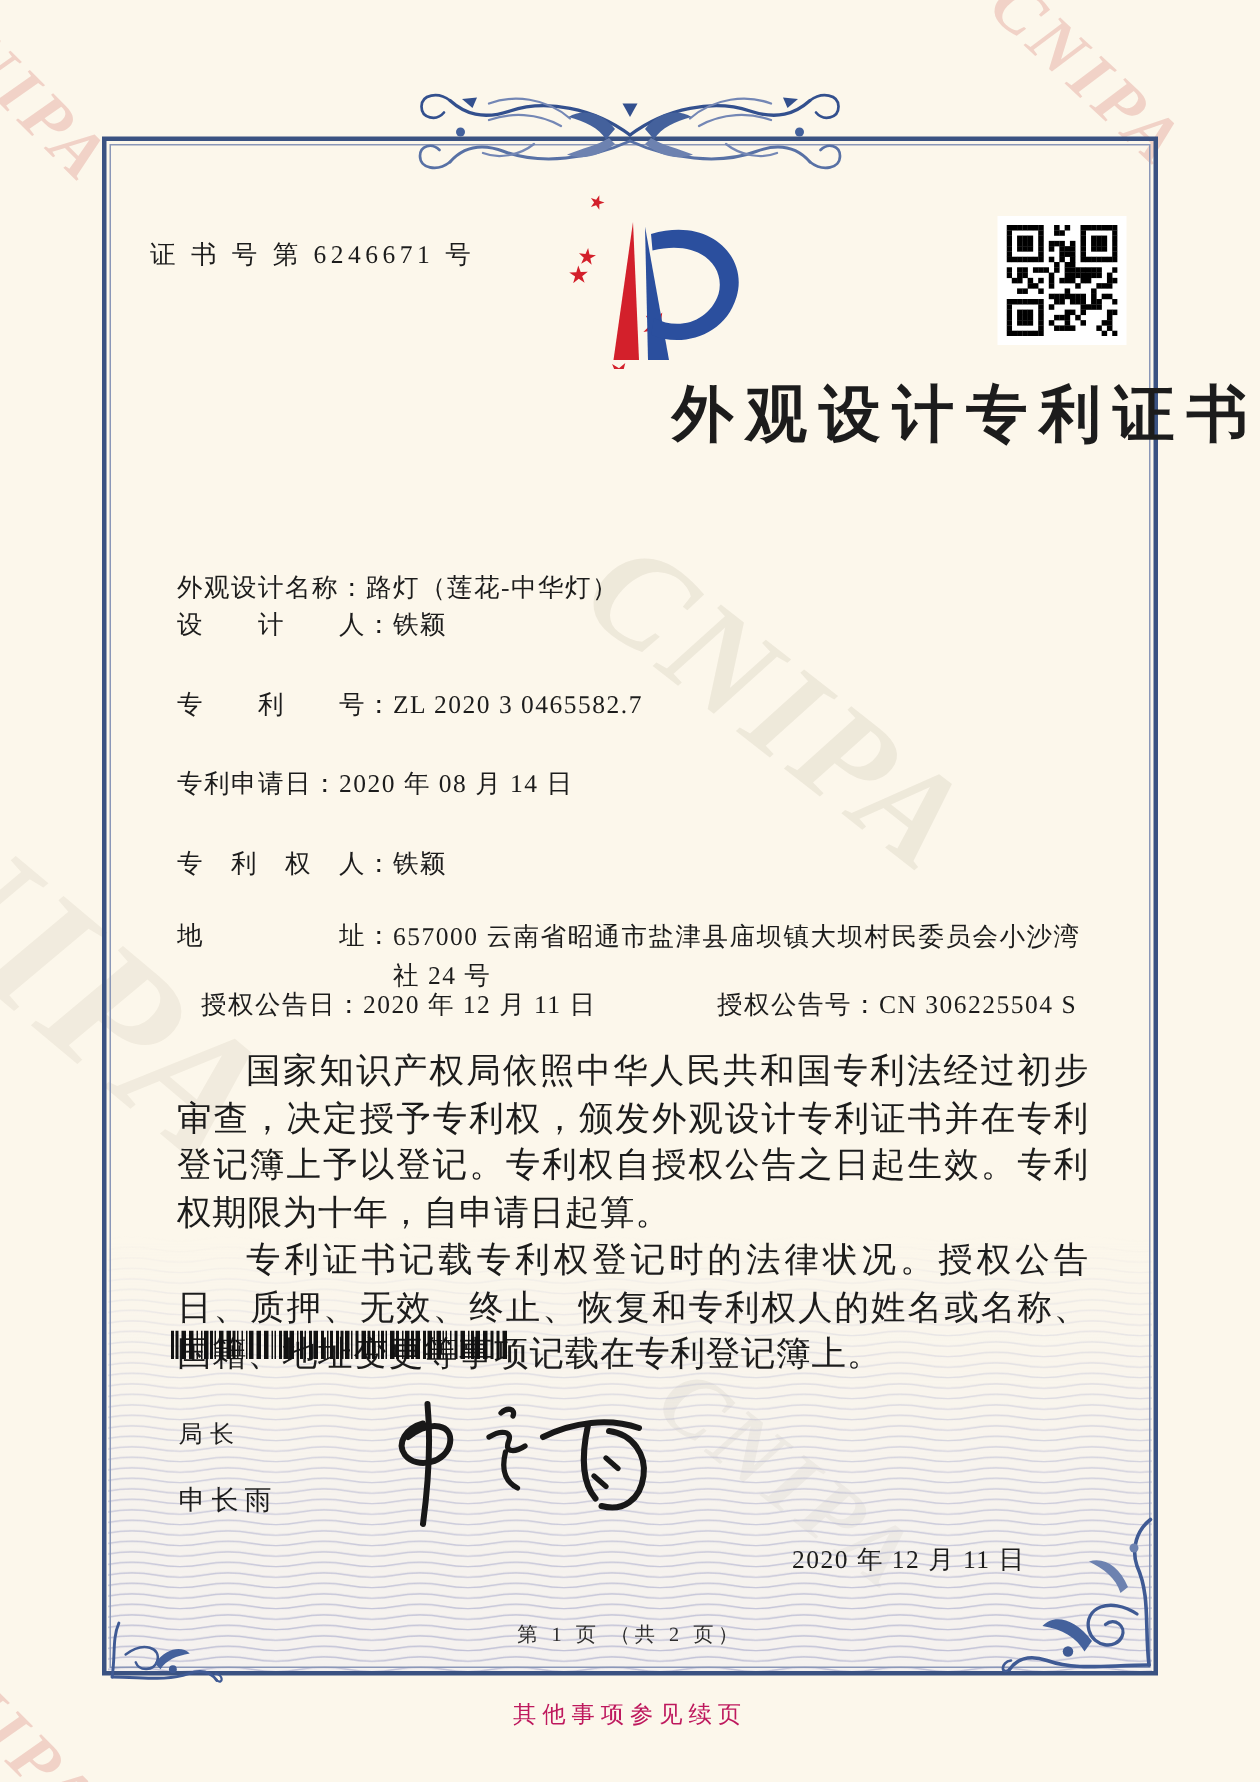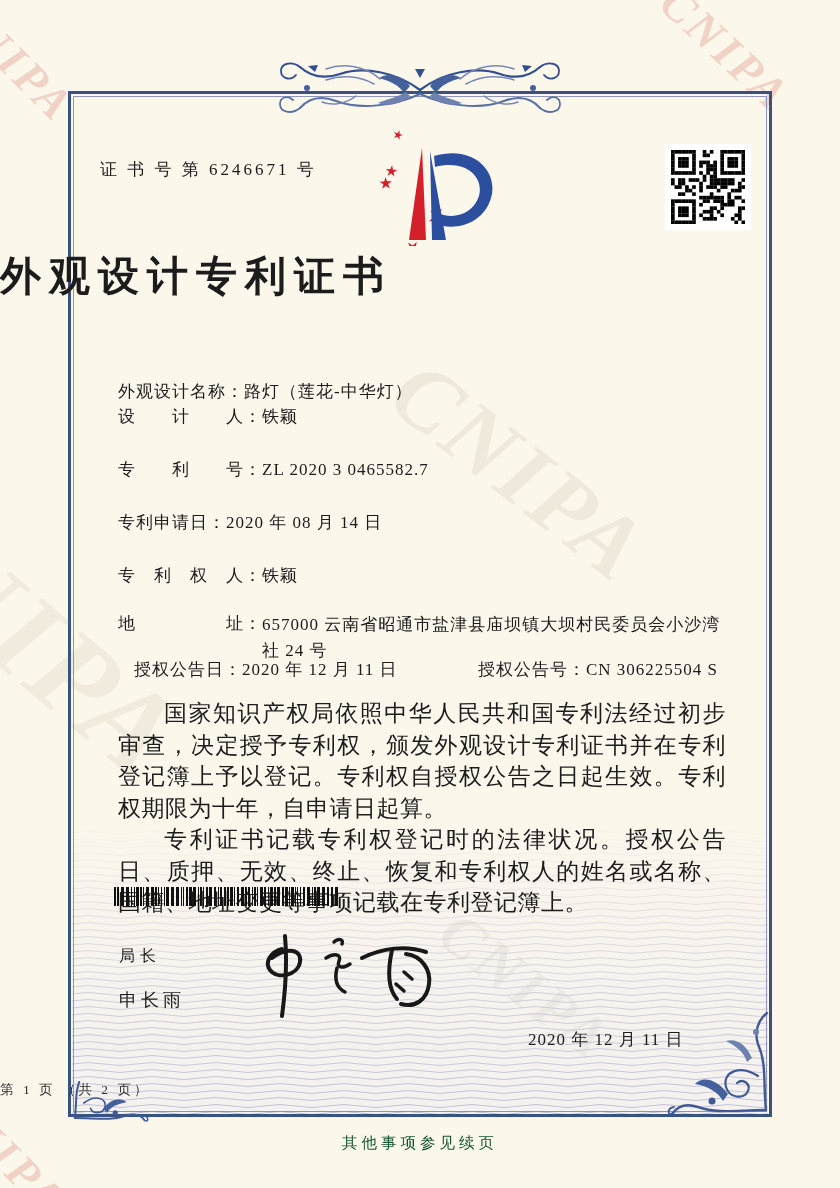--- a/index.html
+++ b/index.html
@@ -29,40 +29,40 @@
   
   #top-ornament { position:absolute; left:50%; top:52px; transform:translateX(-50%); z-index:3; }
   .corner { position:absolute; z-index:3; }
   #corner-br { left:666px; top:1006px; }
   #corner-bl { left:70px;  top:1040px; transform:scaleX(-1); }
   
   .abs { position:absolute; z-index:4; }
   #cert-number { left:100px; top:147px; font-size:17px; letter-spacing:3px;margin-top:11px; }
   #logo  { left:345px; top:126px; }
   #qr-box { left:665px; top:144px; width:86px; height:86px; background:#ffffff; padding:6px; }
-  #title { left:0; right:0; top:249px; text-align:left; font-size:41px; font-weight:bold; letter-spacing:8px; }
+  #title { left:0; right:0; top:249px; text-align:right; font-size:41px; font-weight:bold; letter-spacing:8px; }
   .field { left:118px; font-size:17px; letter-spacing:1px; white-space:nowrap; }
   .field .lab { display:inline-block; }
   .field .val { }
   #f0 { top:352px;margin-top:28px; } #f1 { top:405px; } #f2 { top:458px; } #f3 { top:511px; } #f4 { top:564px; }
   #f5 { top:612px; white-space:normal; width:610px; display:flex; }
   #f5 .lab { flex:0 0 auto; }
   #f5 .val { max-width:474px; line-height:26px; }
   #grant { top:658px; left:118px; font-size:17px; letter-spacing:1px; width:610px;margin-left:16px; }
   #grant .pair2 { position:absolute; left:344px; top:0; }
   #body-text { left:118px; top:698px; width:608px; font-size:23px; line-height:31.5px;
                text-align:justify; letter-spacing:0.5px; }
   #body-text p { text-indent:2em; }
   #barcode { left:114px; top:887px; width:224px; height:19px; }
   #signer-title { left:119px; top:946px; font-size:16px; letter-spacing:5px; }
   #signer-name  { left:119px; top:988px; font-size:18px; letter-spacing:4px; }
   #signature { left:238px; top:928px; }
   #issue-date { left:528px; top:1028px; font-size:17px; letter-spacing:1px; }
-  #page-indicator { left:0; right:0; top:1081px; font-size:13.5px; letter-spacing:3px; color:#2e2e2e; }
-  #continuation { left:0; right:0; top:1133px; text-align:center; font-size:15.5px; letter-spacing:4px; color:#14532d; }
+  #page-indicator { left:0; right:0; top:1081px; text-align:center; font-size:13.5px; letter-spacing:3px; color:#2e2e2e; }
+  #continuation { left:0; right:0; top:1133px; text-align:center; font-size:15.5px; letter-spacing:4px; color:#be185d; }
 </style>
 </head>
 <body>
 
 <div class="page">
 
   <div class="wm wm-pink" id="wm-tl">CNIPA</div>
   <div class="wm wm-pink" id="wm-tr">CNIPA</div>
   <div class="wm wm-pink" id="wm-bl">CNIPA</div>
   <div class="wm wm-gray" id="wm-center">CNIPA</div>

